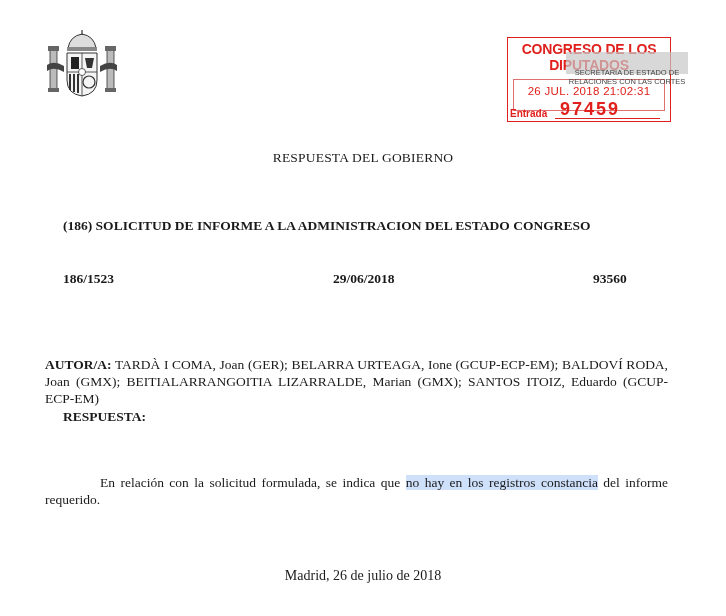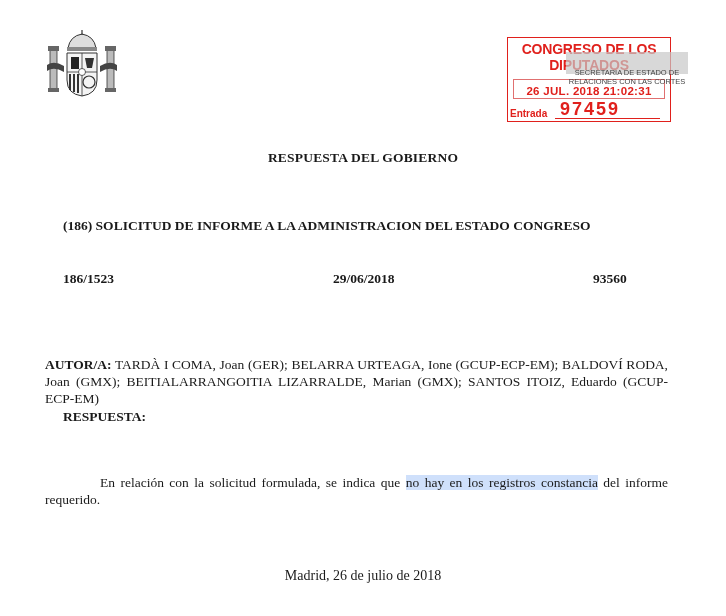--- a/index.html
+++ b/index.html
@@ -13,33 +13,33 @@
   
   #stamp {
     left: 507px; top: 37px; width: 164px; height: 85px;
     border: 1.5px solid #e0201c; box-sizing: border-box;
     font-family: "Liberation Sans", "DejaVu Sans", sans-serif; color: #e0201c;
   }
   #stamp .l1 { position: absolute; left: 0; right: 0; top: 3px; text-align: center; font-size: 14px; font-weight: bold; letter-spacing: -0.2px; }
   #stamp .l2 { position: absolute; left: 0; right: 0; top: 14px; text-align: center; font-size: 11px; font-weight: bold; }
   #stamp .l3 { position: absolute; left: 0; right: 0; top: 25px; text-align: center; font-size: 11px; font-weight: bold; }
   #stamp .datebox {
-    position: absolute; left: 5px; top: 41px; width: 152px; height: 20px;
+    position: absolute; left: 5px; top: 41px; width: 152px; height: 32px;
     border: 1px solid #e07070; box-sizing: border-box; text-align: center;
-    font-size: 11.5px; font-weight: bold; line-height: 22px; letter-spacing: 0.3px;
+    font-size: 11.5px; font-weight: normal; line-height: 22px; letter-spacing: 0.3px;
   }
   #stamp .entrada { position: absolute; left: 2px; top: 70px; font-size: 10px; font-weight: bold; }
   #stamp .num { position: absolute; left: 52px; top: 61px; font-size: 18px; font-weight: bold; letter-spacing: 2px; }
   #stamp .line { position: absolute; left: 47px; top: 80px; width: 105px; border-top: 1px solid #e0201c; }
   #overlay {
     left: 566px; top: 52px; width: 122px; height: 22px; background: rgba(200,200,200,0.7);
     font-family: "Liberation Sans", "DejaVu Sans", sans-serif; font-size: 7.5px; color: #444;
     line-height: 9px; text-align: center; padding-top: 16px; box-sizing: border-box;
   }
-  .title { left: 0; right: 0; top: 150px; text-align: center; font-weight: bold; font-size: 13.5px; letter-spacing: 0.2px; }
+  .title { left: 0; right: 0; top: 150px; text-align: center; font-weight: normal; font-size: 13.5px; letter-spacing: 0.2px; }
   .heading { left: 63px; top: 218px; font-weight: bold; font-size: 13.5px; }
   .ref { top: 271px; font-weight: bold; font-size: 13.5px; }
   .para { left: 45px; width: 623px; font-size: 13.5px; line-height: 17px; text-align: justify; margin-top: 32px; }
   .highlight { background: #cfe0fb; }
   .resp-label { left: 63px; top: 409px; font-weight: bold; font-size: 13.5px; }
   .sign { left: 0; right: 0; top: 568px; text-align: center; font-size: 14px; }
 </style>
 </head>
 <body>
 

